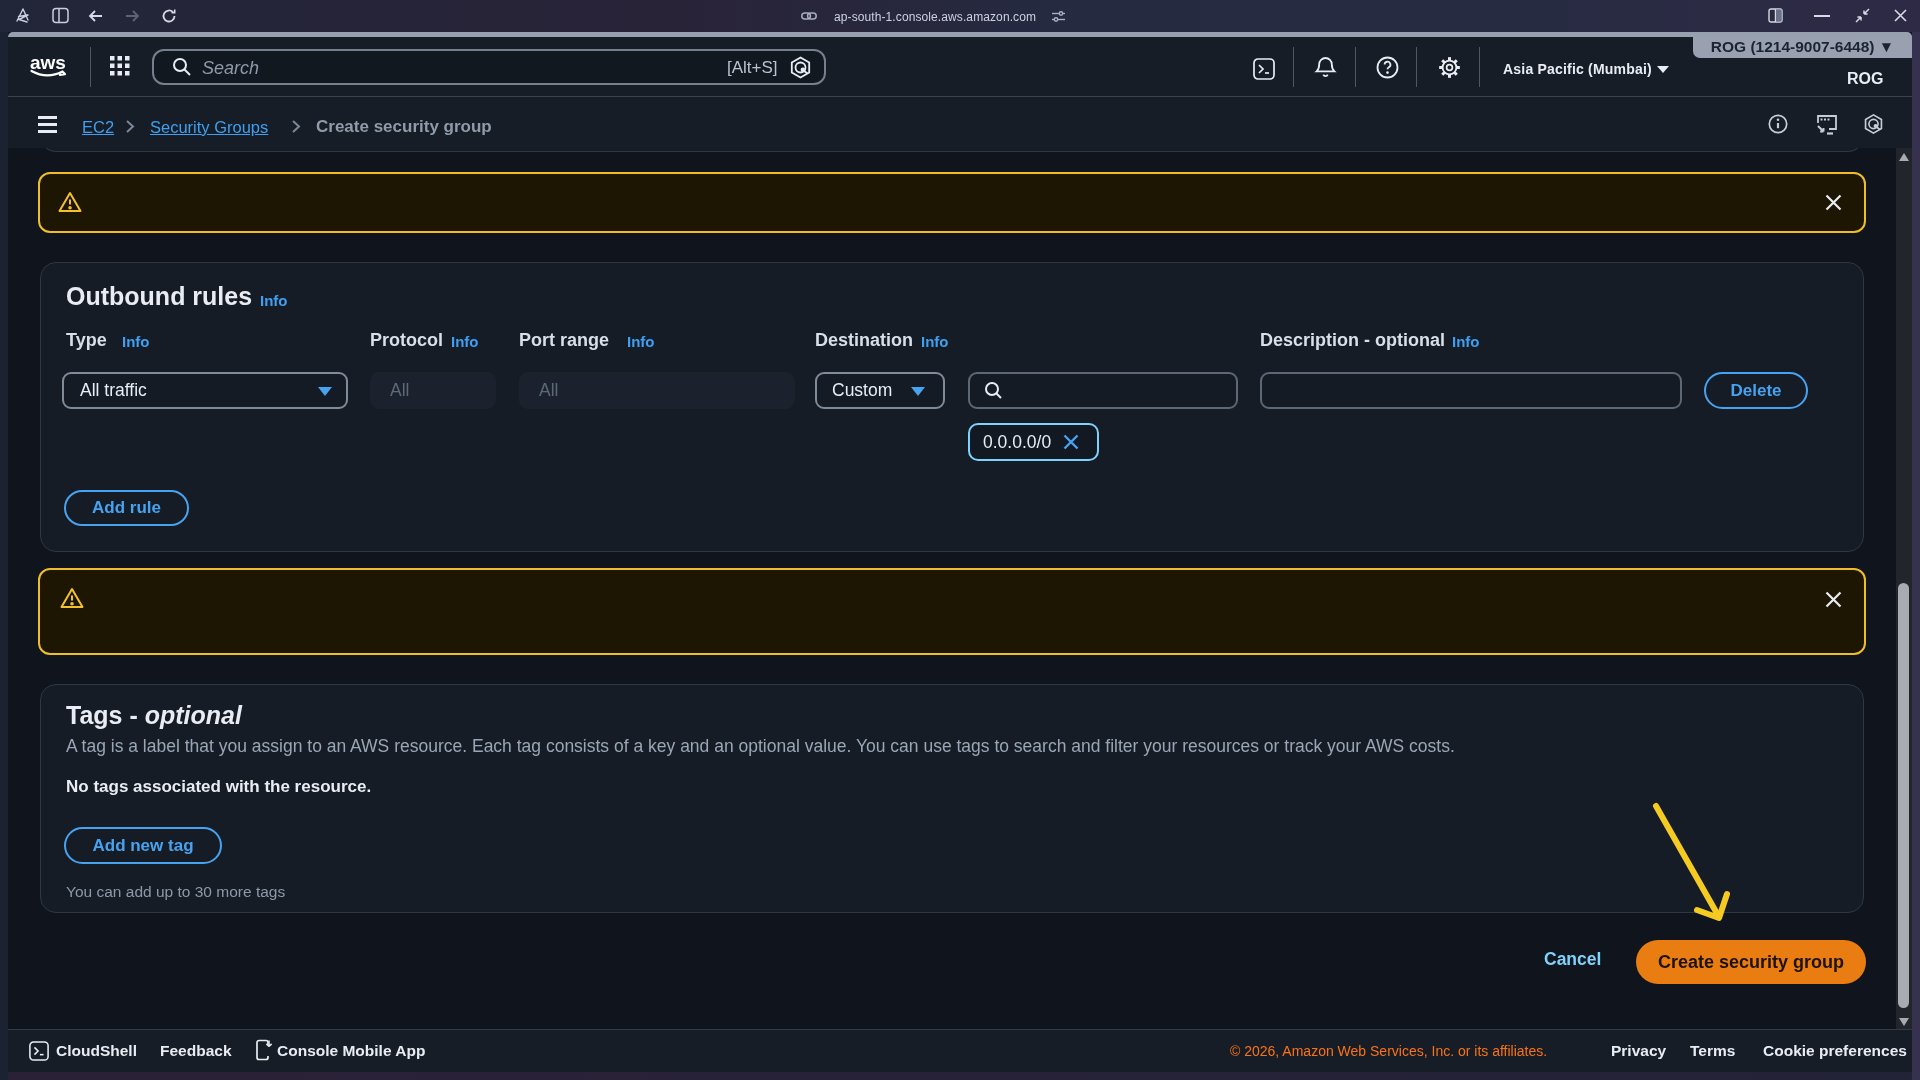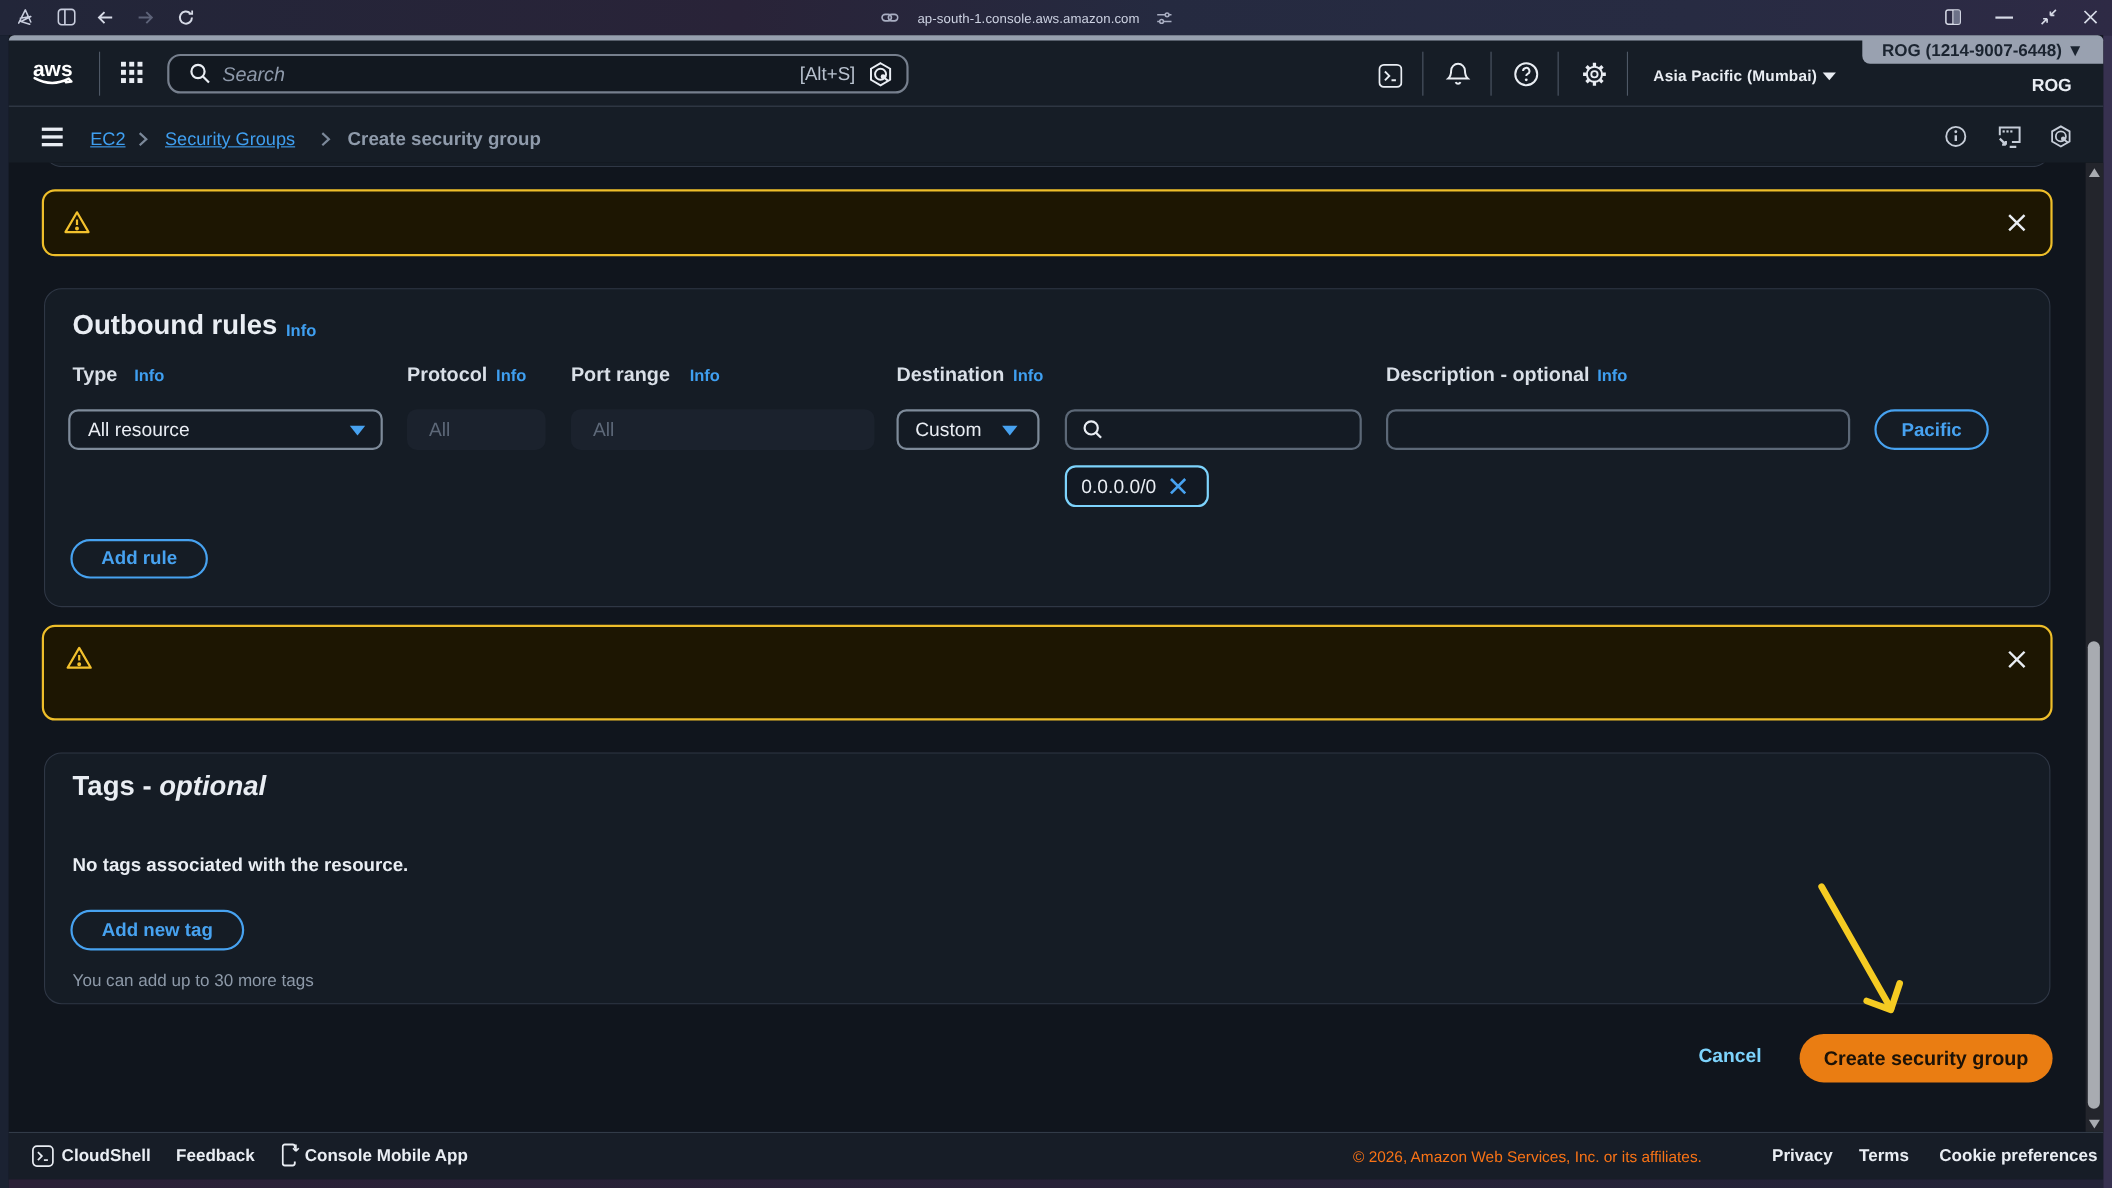--- a/index.html
+++ b/index.html
@@ -203,51 +203,52 @@
 <div class="abs lbl" style="left:66px;top:330px">Type</div>
     <div class="abs info" style="left:122px;top:333px">Info</div>
 <div class="abs lbl" style="left:370px;top:330px">Protocol</div>
     <div class="abs info" style="left:451px;top:333px">Info</div>
 <div class="abs lbl" style="left:519px;top:330px">Port range</div>
     <div class="abs info" style="left:627px;top:333px">Info</div>
 <div class="abs lbl" style="left:815px;top:330px">Destination</div>
     <div class="abs info" style="left:921px;top:333px">Info</div>
 <div class="abs lbl" style="left:1260px;top:330px">Description - optional</div>
     <div class="abs info" style="left:1452px;top:333px">Info</div>
-<div class="abs sel" style="left:62px;top:372px;width:286px;padding-left:16px">All resource</div>
+<div class="abs sel" style="left:62px;top:372px;width:286px;padding-left:16px">All traffic</div>
 <div class="abs caret" style="left:318px;top:387px"></div>
 <div class="abs dis" style="left:370px;top:372px;width:126px;padding-left:20px">All</div>
 <div class="abs dis" style="left:519px;top:372px;width:276px;padding-left:20px">All</div>
 <div class="abs sel" style="left:815px;top:372px;width:130px;padding-left:15px">Custom</div>
 <div class="abs caret" style="left:911px;top:387px"></div>
 <div class="abs inp" style="left:968px;top:372px;width:270px"></div>
 <svg class="abs" style="left:984px;top:381px" width="20" height="20" viewBox="0 0 20 20" fill="none" stroke="#e9edf3" stroke-width="2">
       <circle cx="8" cy="8" r="6"></circle>
       <line x1="12.5" y1="12.5" x2="17" y2="17"></line>
     </svg>
 <div class="abs inp" style="left:1260px;top:372px;width:422px"></div>
-<div class="abs btn" style="left:1704px;top:372px;width:104px;height:37px;line-height:33px">Pacific</div>
+<div class="abs btn" style="left:1704px;top:372px;width:104px;height:37px;line-height:33px">Delete</div>
 <div class="abs" style="left:968px;top:423px;width:131px;height:38px;border:2px solid #7dd3fc;border-radius:10px;background:#121923;color:#e9edf3;font-size:17.5px;line-height:34px;padding-left:13px">0.0.0.0/0</div>
 <svg class="abs" style="left:1062px;top:433px" width="18" height="18" viewBox="0 0 18 18" fill="none" stroke="#47a2f0" stroke-width="2.4">
       <path d="M2.5 2.5 L15.5 15.5 M15.5 2.5 L2.5 15.5"></path>
     </svg>
 <div class="abs btn" style="left:64px;top:490px;width:125px;height:36px;line-height:32px">Add rule</div>
 
 <div class="abs banner" style="top:568px;height:87px"></div>
 <svg class="abs" style="left:60px;top:587px" width="24" height="22" viewBox="0 0 24 22" fill="none" stroke="#f3c12d" stroke-width="2">
       <path d="M12 2 L22.5 20 H1.5 Z" stroke-linejoin="round"></path>
       <line x1="12" y1="8.5" x2="12" y2="13.5"></line>
       <circle cx="12" cy="16.8" r="0.8" fill="#f3c12d"></circle>
     </svg>
 <svg class="abs" style="left:1824px;top:590px" width="19" height="19" viewBox="0 0 19 19" fill="none" stroke="#e9edf3" stroke-width="2.2">
       <path d="M2.5 2.5 L16.5 16.5 M16.5 2.5 L2.5 16.5"></path>
     </svg>
 
 <div class="abs card" style="top:684px;height:229px"></div>
 <div class="abs white" style="left:66px;top:701px;font-size:25px;font-weight:bold">Tags - <i>optional</i></div>
+<div class="abs" style="left:66px;top:736px;font-size:17.5px;color:#9aa6b5;white-space:nowrap">A tag is a label that you assign to an AWS resource. Each tag consists of a key and an optional value. You can use tags to search and filter your resources or track your AWS costs.</div>
 <div class="abs white" style="left:66px;top:777px;font-size:17px;font-weight:bold">No tags associated with the resource.</div>
 <div class="abs btn" style="left:64px;top:827px;width:158px;height:37px;line-height:33px">Add new tag</div>
 <div class="abs" style="left:66px;top:883px;font-size:15.5px;color:#8d99a8">You can add up to 30 more tags</div>
 
 <div class="abs" style="left:1544px;top:949px;font-size:17.5px;font-weight:bold;color:#7dd3fc">Cancel</div>
 <div class="abs" style="left:1636px;top:940px;width:230px;height:44px;background:#ea7d12;border-radius:22px;color:#1c1207;font-size:18px;font-weight:bold;text-align:center;line-height:44px">Create security group</div>
 
 <svg class="abs" style="left:1640px;top:790px" width="110" height="140" viewBox="0 0 110 140" fill="none" stroke="#f5cb22" stroke-width="6" stroke-linecap="round" stroke-linejoin="round">
       <path d="M16 16 L79 127"></path>
       <path d="M57 120 L79 128 L87 104"></path>

